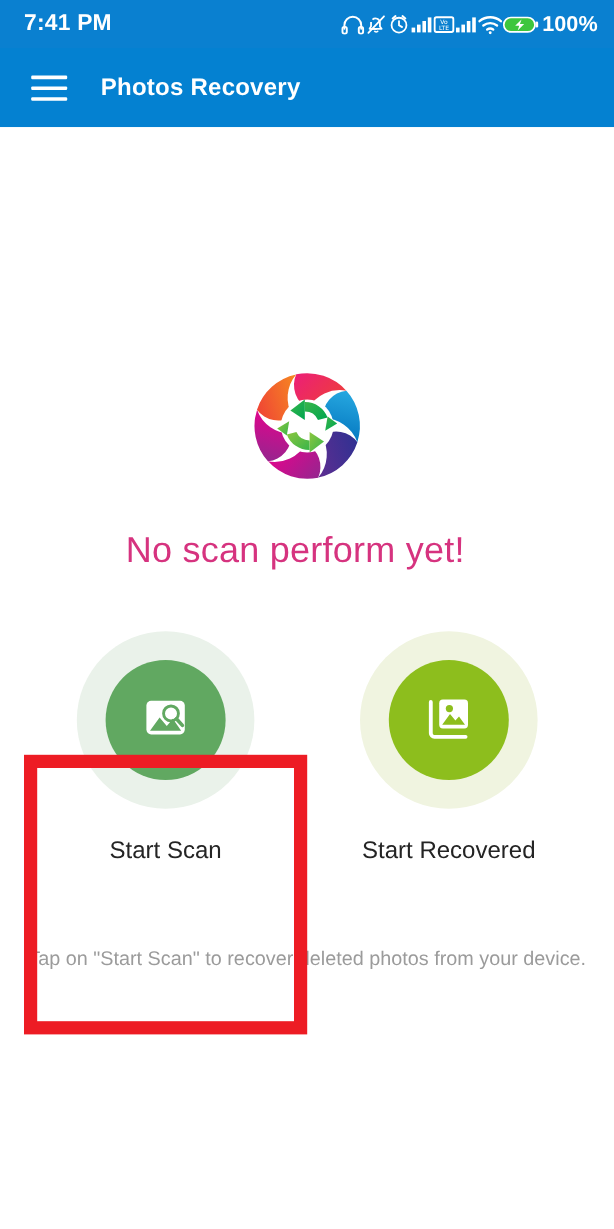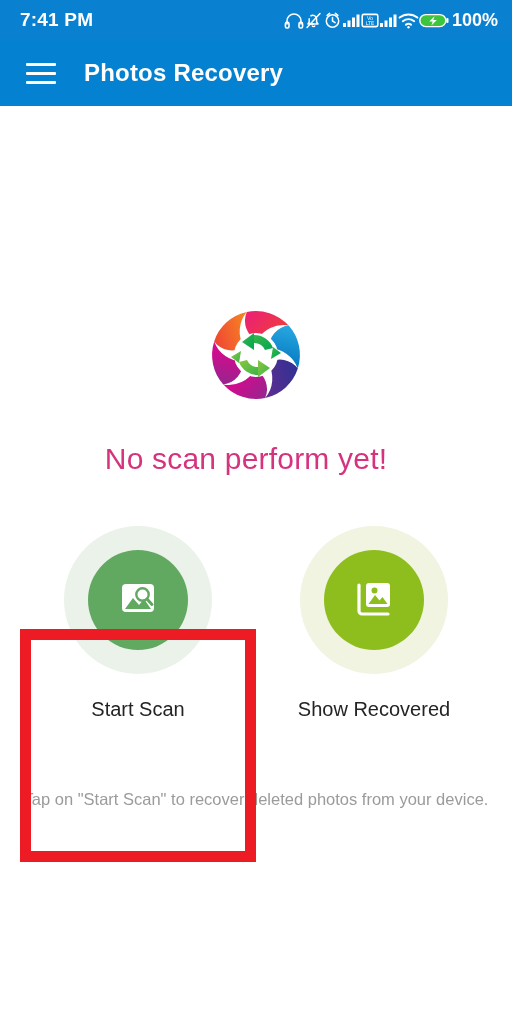--- a/index.html
+++ b/index.html
@@ -50,21 +50,21 @@
     width:54px; height:54px; margin-left:14px;
     display:flex; flex-direction:column; justify-content:center;
     align-items:center; gap:6px;
     cursor:pointer;
   }
   #menu-button span {
     display:block; width:30px; height:3px; background:#ffffff; border-radius:1px;
   }
   #app-title {
     margin-left:16px;
-    font-size:24px; font-weight:bold; color:#ffffff; letter-spacing:.2px;
+    font-size:20px; font-weight:bold; color:#ffffff; letter-spacing:.2px;
   }
 
   
   #content {
     position:absolute; top:106px; left:0;
     width:512px; height:918px;
     background:#ffffff;
   }
 
   
@@ -323,21 +323,21 @@
             <span>
               <svg width="54" height="54" viewBox="0 0 54 54">
                 <path d="M12 14 v26 a3 3 0 0 0 3 3 h26" fill="none" stroke="#ffffff" stroke-width="3.2" stroke-linecap="round" stroke-linejoin="round"></path>
                 <rect x="19" y="12" width="24" height="24" rx="3" fill="#ffffff"></rect>
                 <path d="M21.5 33 L28 24 L32.5 29.5 L35.5 26 L40.5 33 Z" fill="#8dbe1d"></path>
                 <circle cx="27.5" cy="19.5" r="3" fill="#8dbe1d"></circle>
               </svg>
             </span>
           </div>
         </div>
-        <div class="tile-label">Show Recovered</div>
+        <div class="tile-label">Start Recovered</div>
       </div>
     </div>
 
     <div id="highlight-box"></div>
 
     <div id="hint-text">Tap on "Start Scan" to recover deleted photos from your device.</div>
 
 
   </div>
 </div>

